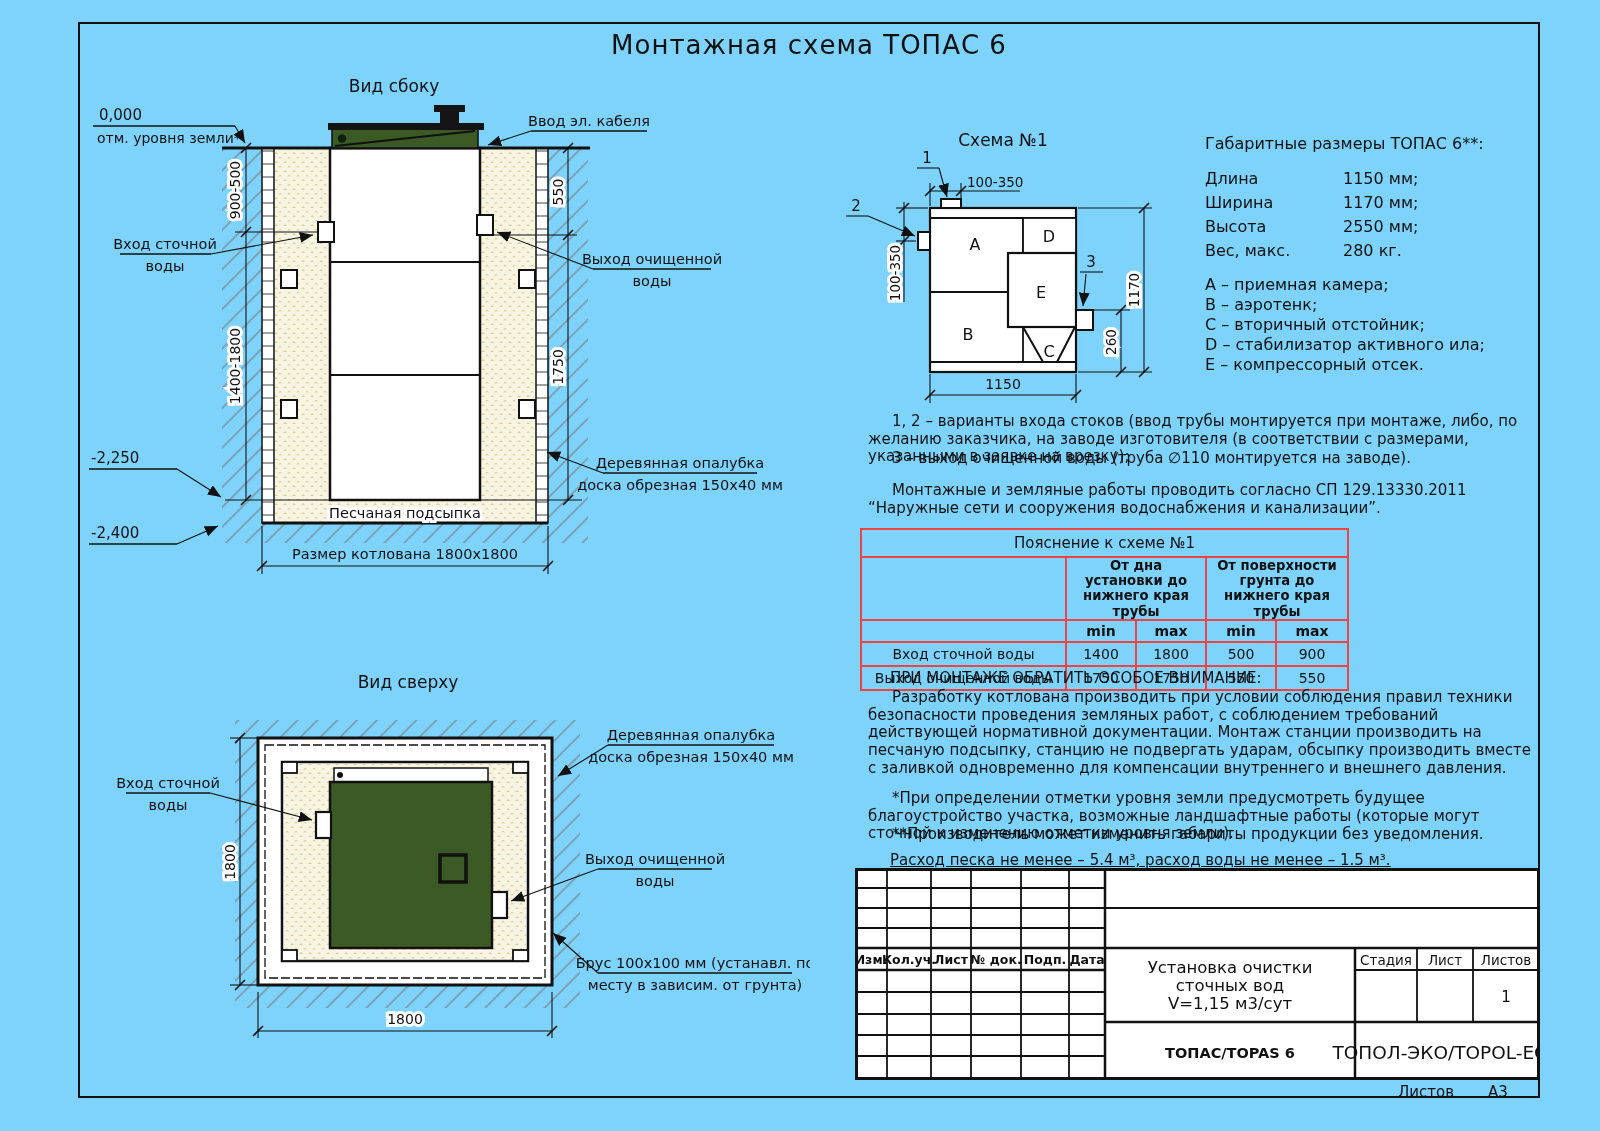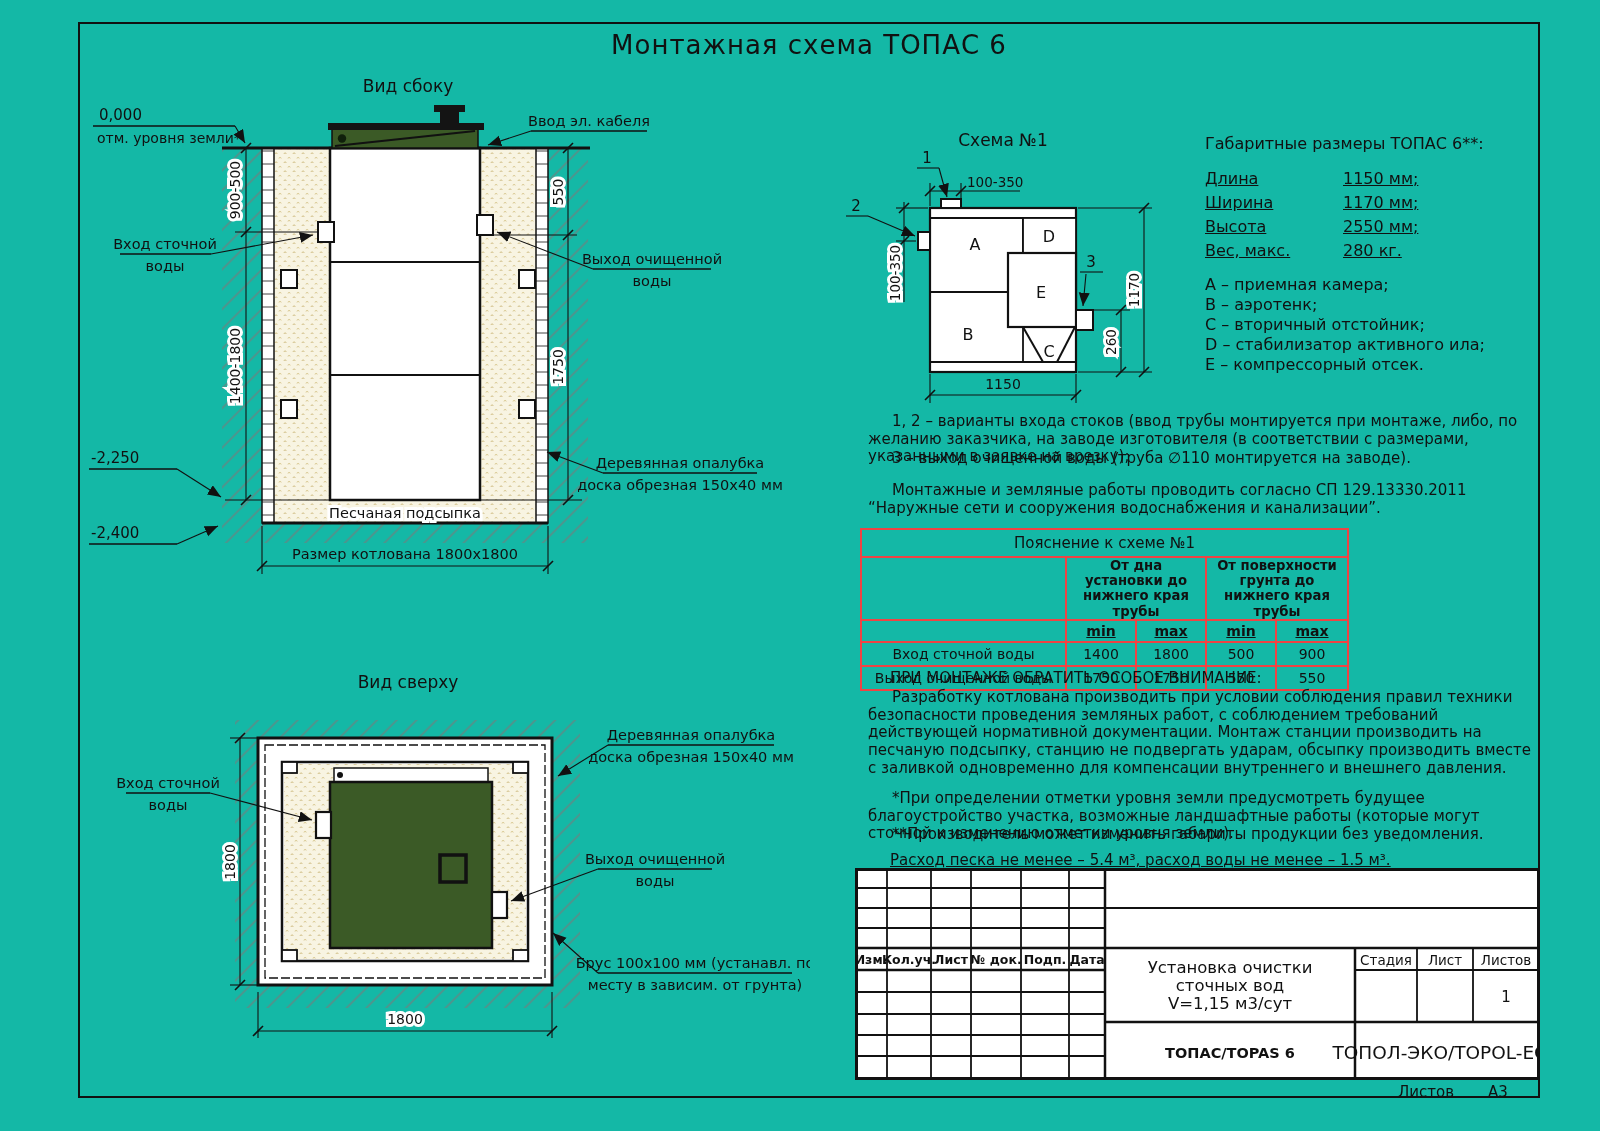--- a/index.html
+++ b/index.html
@@ -1,58 +1,58 @@
 <!DOCTYPE html>
 <html><head>
 <meta charset="utf-8">
 <style>
   html,body{margin:0;padding:0;background:#e8e8e8;}
-  .sheet{position:relative;width:1600px;height:1131px;background:#14b8a6;outline:1px solid #777;
+  .sheet{position:relative;width:1600px;height:1131px;background:#7dd3fc;outline:1px solid #777;
          font-family:"DejaVu Sans",sans-serif;color:#111;overflow:hidden;}
   .frame{position:absolute;left:78px;top:22px;width:1458px;height:1072px;border:2.5px solid #111;}
   .abs{position:absolute;}
   .page-title{position:absolute;left:78px;top:30px;width:1462px;text-align:center;
               font-size:26px;letter-spacing:1px;}
   .view-title{position:absolute;width:220px;text-align:center;font-size:17px;}
   svg text{font-family:"DejaVu Sans",sans-serif;fill:#111;}
   .t13{font-size:13.5px;} .t14{font-size:14px;} .t145{font-size:14.5px;} .t15{font-size:15px;}
   .t16{font-size:16px;} .t17{font-size:17px;}
   .halo{paint-order:stroke;stroke:#fff;stroke-width:6px;}
   .ln{stroke:#111;} .thin{stroke-width:1.1px;} .mid{stroke-width:1.8px;} .thick{stroke-width:2.5px;}
   .tick{stroke:#111;stroke-width:1.6px;}
   .shelf{stroke:#111;stroke-width:1.3px;}
   
   .dims{position:absolute;left:1205px;top:134px;width:340px;font-size:16px;}
   .dims-title{margin-bottom:16px;}
-  .dims-row{display:flex;margin-bottom:5px;text-decoration:underline;}
+  .dims-row{display:flex;margin-bottom:5px;}
   .dims-row .k{width:138px;}
   .legend{margin-top:16px;line-height:1.18;}
   .legend div{margin-bottom:1px;}
   
   .para{position:absolute;font-size:15px;line-height:1.18;width:672px;}
   .indent{text-indent:24px;}
   .underl{text-decoration:underline;}
   
   table.exp{position:absolute;left:860px;top:528px;border-collapse:collapse;table-layout:fixed;}
   table.exp td{border:2px solid #ef4444;text-align:center;vertical-align:middle;padding:0 2px;}
   td.ttl{font-size:15px;height:26px;}
   td.grp{font-size:13.2px;line-height:1.15;height:44px;font-weight:bold;}
-  td.mm{font-size:14px;font-weight:bold;height:20px;text-decoration:underline;}
+  td.mm{font-size:14px;font-weight:bold;height:20px;}
   td.lbl{font-size:14px;height:22px;}
   td.val{font-size:14px;}
   .fmt{position:absolute;font-size:15px;}
 </style>
 </head>
 <body>
 
 <div class="sheet">
   <div class="frame"></div>
 
   <div class="page-title">Монтажная схема ТОПАС 6</div>
-  <div class="view-title" style="left:298px;top:76px">Вид сбоку</div>
+  <div class="view-title" style="left:284px;top:76px">Вид сбоку</div>
   <div class="view-title" style="left:298px;top:672px">Вид сверху</div>
 
   <svg class="abs" style="left:85px;top:80px" width="710" height="512">
     <defs>
       <marker id="ar1" markerWidth="13" markerHeight="11" refX="12" refY="5" orient="auto">
         <path d="M0,0 L12,5 L0,10 Z" fill="#111"></path>
       </marker>
       <pattern id="hatch1" patternUnits="userSpaceOnUse" width="14" height="14" patternTransform="rotate(-45)">
         <line x1="0" y1="7" x2="14" y2="7" stroke="#7a7a7a" stroke-width="1.1"></line>
       </pattern>

